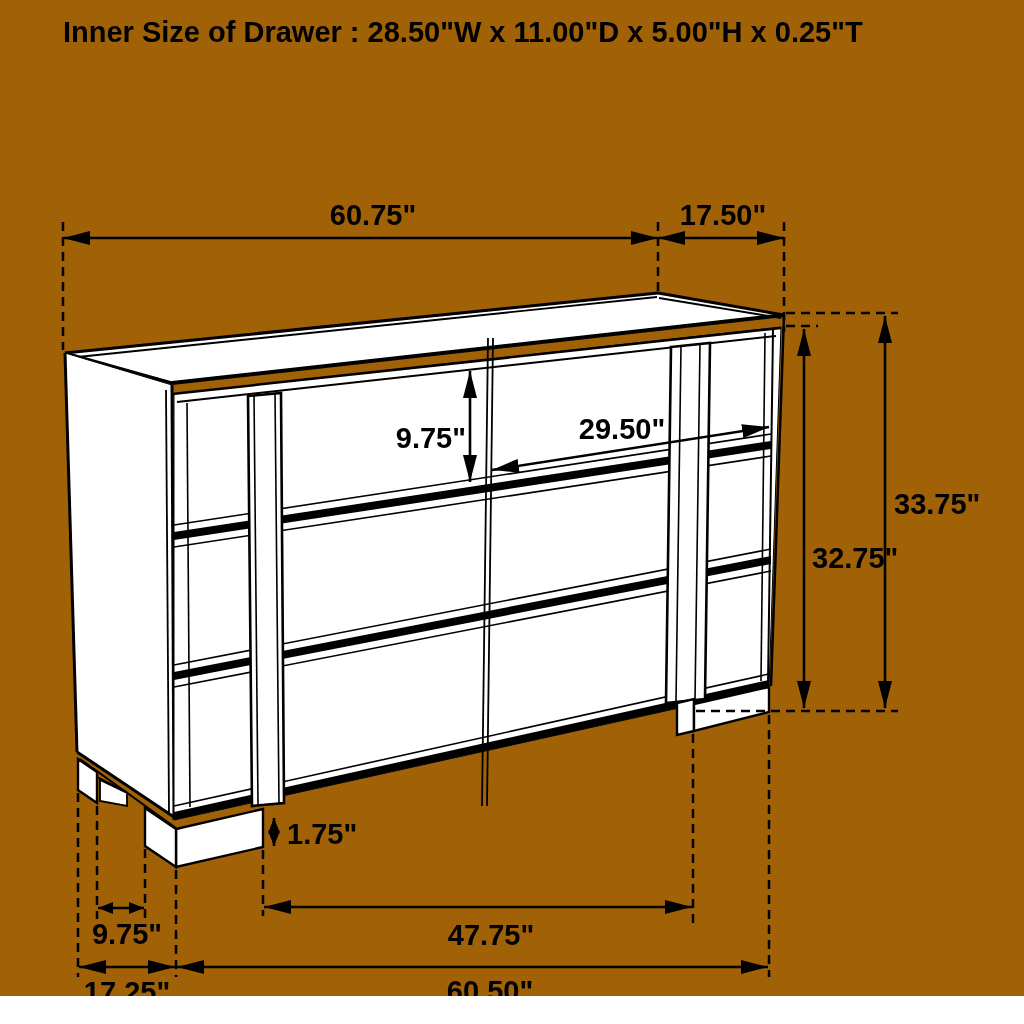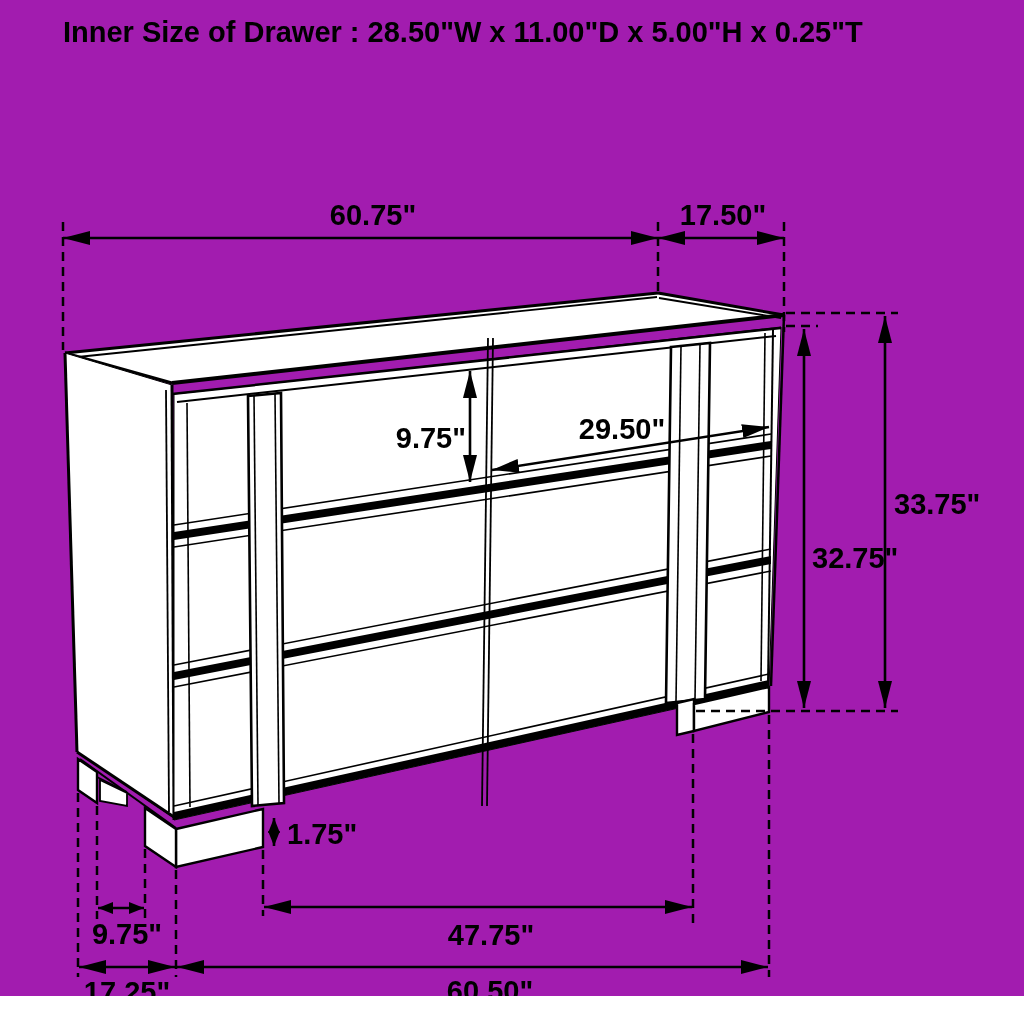--- a/index.html
+++ b/index.html
@@ -1,16 +1,16 @@
 <!DOCTYPE html>
 <html><head>
 <meta charset="utf-8">
 <style>
   html,body{margin:0;padding:0;background:#ffffff;}
-  .page{position:relative;width:1024px;height:996px;background:#a21caf;overflow:hidden;
+  .page{position:relative;width:1024px;height:996px;background:#a16207;overflow:hidden;
         font-family:"Liberation Sans",sans-serif;}
   .title{position:absolute;left:63px;top:16px;font-size:29px;font-weight:bold;color:#000;
          white-space:nowrap;letter-spacing:0px;}
   svg{position:absolute;left:0;top:0;}
   .ln{stroke:#000000;fill:none;}
   .w1{stroke-width:1.6;} .w18{stroke-width:1.8;} .w2{stroke-width:2;} .w24{stroke-width:2.4;}
   .w25{stroke-width:2.5;} .w3{stroke-width:3;} .w4{stroke-width:4;}
   .fillw{fill:#ffffff;stroke:#000000;}
   .fillb{fill:#000000;stroke:none;}
   .dash{stroke-dasharray:9 6;stroke-width:2.5;}

